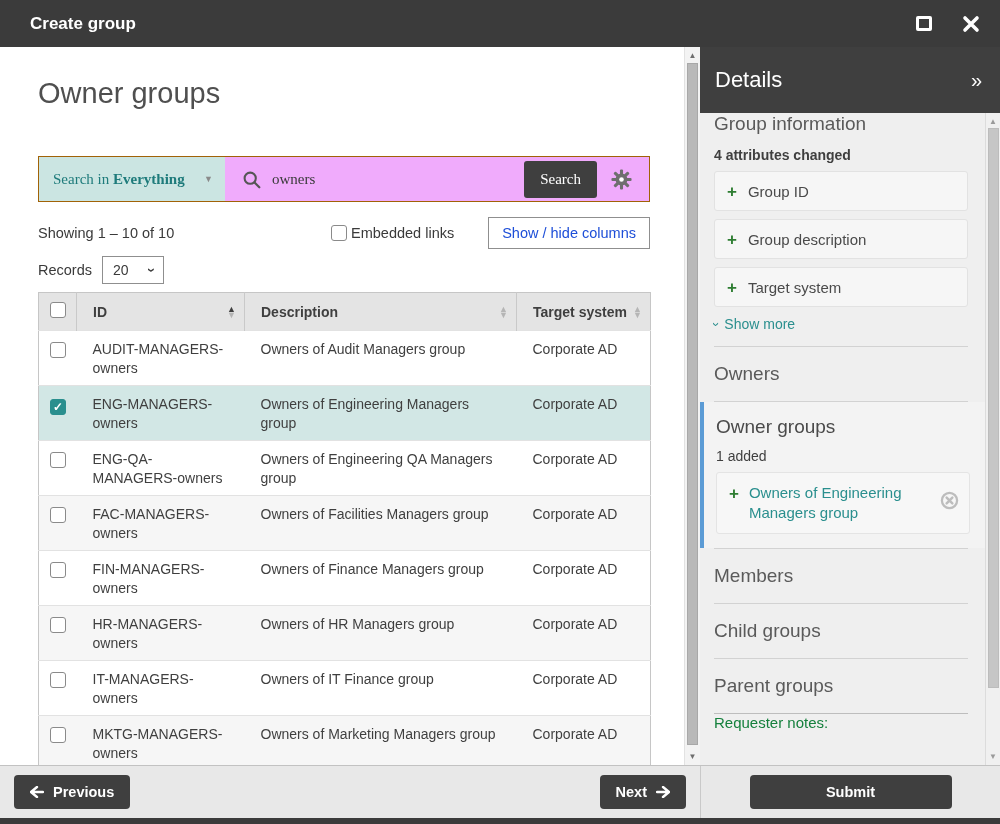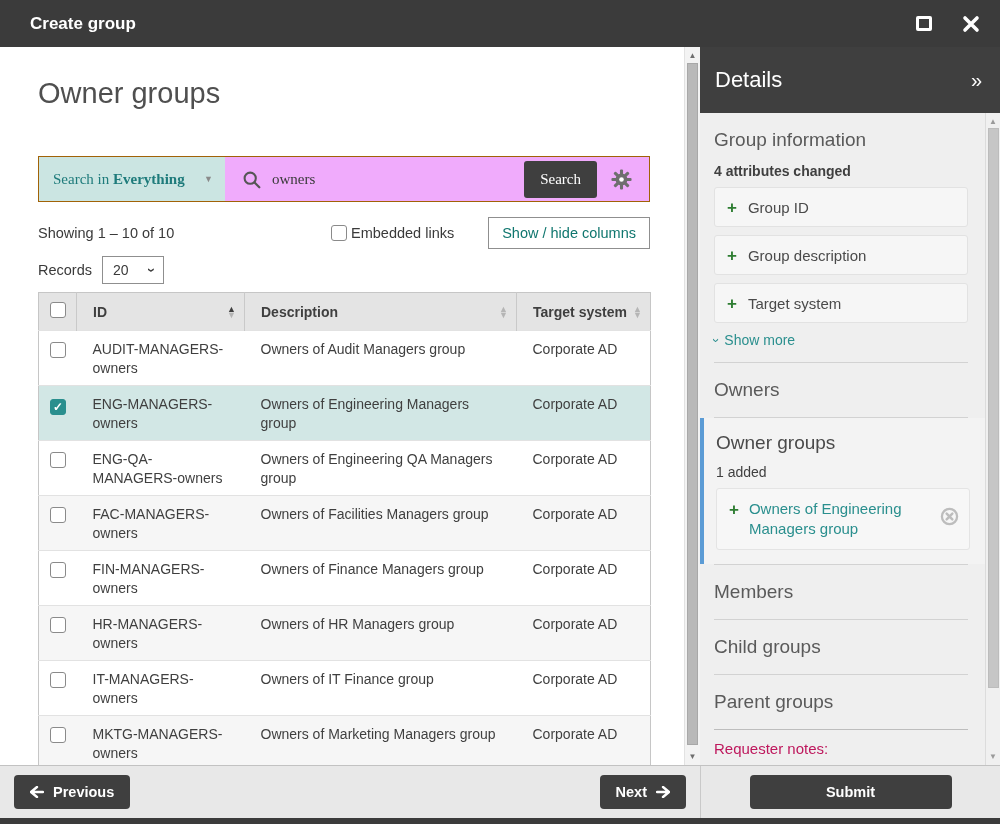--- a/index.html
+++ b/index.html
@@ -30,21 +30,21 @@
   .search-field { flex:1; display:flex; align-items:center; gap:11px; padding-left:17px; font-size:15px; color:#3a3a3a; }
   .search-btn { background:#3f3f3f; color:#fff; font-size:15px; border:none; border-radius:3px; padding:10px 16px; margin-right:13px; cursor:pointer; font-family:inherit; }
   .gear-wrap { margin-right:16px; cursor:pointer; display:flex; }
 
   
   .toolbar { margin-top:16px; display:flex; align-items:center; font-size:14.5px; color:#3a3a3a; height:30px; }
   .toolbar .spacer { flex:1; }
   .cb { width:16px; height:16px; border:1px solid #8a8a8a; border-radius:3px; background:#fff; display:inline-flex; align-items:center; justify-content:center; flex:none; cursor:pointer; }
   .cb.checked { background:#2a8f8e; border-color:#2a8f8e; color:#fff; font-size:12px; font-weight:bold; line-height:1; }
   .emb { display:flex; align-items:center; gap:4px; }
-  .showhide-btn { margin-left:34px; background:#fff; border:1px solid #8f8f8f; padding:7px 13px; font-size:14.5px; color:#0f766e; cursor:pointer; font-family:inherit; }
+  .showhide-btn { margin-left:34px; background:#fff; border:1px solid #8f8f8f; padding:7px 13px; font-size:14.5px; color:#1d4ed8; cursor:pointer; font-family:inherit; }
   .records-row { margin-top:8px; display:flex; align-items:center; gap:10px; font-size:14.5px; color:#3a3a3a; height:28px; }
   .records-select { width:62px; height:28px; border:1px solid #8f8f8f; background:#fff; display:flex; align-items:center; justify-content:space-between; padding:0 8px 0 10px; cursor:pointer; font-size:14px; }
   .rot90 { display:inline-block; transform:rotate(90deg); font-weight:bold; }
 
   
   table.grid { margin-top:8px; width:612px; border-collapse:collapse; table-layout:fixed; font-size:14px; color:#3f3f3f; border:1px solid #c6c6c6;padding-left:24px; }
   table.grid col.c-cb { width:38px; } table.grid col.c-id { width:168px; }
   table.grid col.c-desc { width:272px; } table.grid col.c-tgt { width:134px; }
   .grid th { background:#e4e4e4; border-right:1px solid #c9c9c9; padding:9px 8px 9px 16px; text-align:left; font-weight:bold; cursor:pointer; }
   .grid th:last-child { border-right:none; }
@@ -68,37 +68,37 @@
   .sb-thumb { position:absolute; left:2px; width:11px; background:#b9b9b9; border:1px solid #a8a8a8; cursor:pointer; }
   .main-sb .sb-thumb { top:16px; height:682px; }
 
   
   .panel { width:300px; background:#efefef; position:relative; overflow:hidden; }
   .panel-header { height:66px; background:#3f3f3f; display:flex; align-items:center; padding:0 18px 0 15px; }
   .panel-header .ph-title { color:#fff; font-size:22px; flex:1; }
   .panel-header .ph-collapse { color:#fff; font-size:20px; cursor:pointer; }
   .panel-body { position:relative; height:652px; overflow:hidden; padding:0 32px 0 14px; }
   .sec-h { font-size:19px; color:#5a5a5a; font-weight:400; }
-  .gi-h { padding-top:16px; }
+  .gi-h { }
   .gi-status { margin-top:12px; font-size:14px; font-weight:bold; color:#3f3f3f; }
   .attr-card { margin-top:8px; height:40px; background:#f6f6f6; border:1px solid #e2e2e2; border-radius:3px; display:flex; align-items:center; padding:0 12px; gap:11px; }
   .plus { color:#2e7d32; font-weight:bold; font-size:17px; line-height:1; }
   .attr-lbl { font-size:15px; color:#4a4a4a; }
   .show-more { margin-top:9px; font-size:14px; color:#2a8f8e; display:flex; align-items:center; gap:6px; cursor:pointer; }
   .show-more .rot90 { font-size:13px; font-weight:normal; }
   .divider { border-top:1px solid #d2d2d2; margin-top:14px; }
   .owners-h { padding:16px 0; }
   .og-block { margin:0 -22px 0 -14px; border-left:4px solid #5b9bd5; background:#f3f3f3; padding:14px 20px 14px 12px; }
   .og-status { margin-top:10px; font-size:14px; color:#3f3f3f; }
   .og-card { margin-top:8px; background:#f7f7f7; border:1px solid #e4e4e4; border-radius:3px; padding:10px 10px 10px 12px; display:flex; align-items:flex-start; gap:10px; }
   .og-link { font-size:15px; color:#2a8f8e; line-height:20px; flex:1; cursor:pointer; }
   .og-remove { flex:none; margin-top:8px; cursor:pointer; display:flex; }
   .list-h { padding:16px 0; cursor:pointer; }
   .divider.strong { border-top-color:#bdbdbd; }
-  .req-notes { margin-top:10px; font-size:15px; color:#be185d; }
+  .req-notes { font-size:15px; color:#15803d; }
   .panel-sb { top:66px; height:652px; width:15px; background:#f0f0f0; border-left:1px solid #dcdcdc; }
   .panel-sb .sb-arrow { color:#9a9a9a; }
   .panel-sb .sb-thumb { top:15px; height:560px; background:#c6c6c6; border-color:#bcbcbc; }
 
   
   .footer { height:53px; background:#e8e8e8; border-top:1px solid #c2c2c2; display:flex; }
   .footer-left { width:700px; position:relative; }
   .footer-right { width:300px; border-left:1px solid #c9c9c9; display:flex; align-items:center; justify-content:center; }
   .fbtn { background:#3f3f3f; color:#fff; border:none; border-radius:4px; height:34px; font-size:14.5px; font-weight:bold; font-family:inherit; cursor:pointer; display:inline-flex; align-items:center; gap:9px; padding:0 16px; }
   .prev-btn { position:absolute; left:14px; top:9px; }

